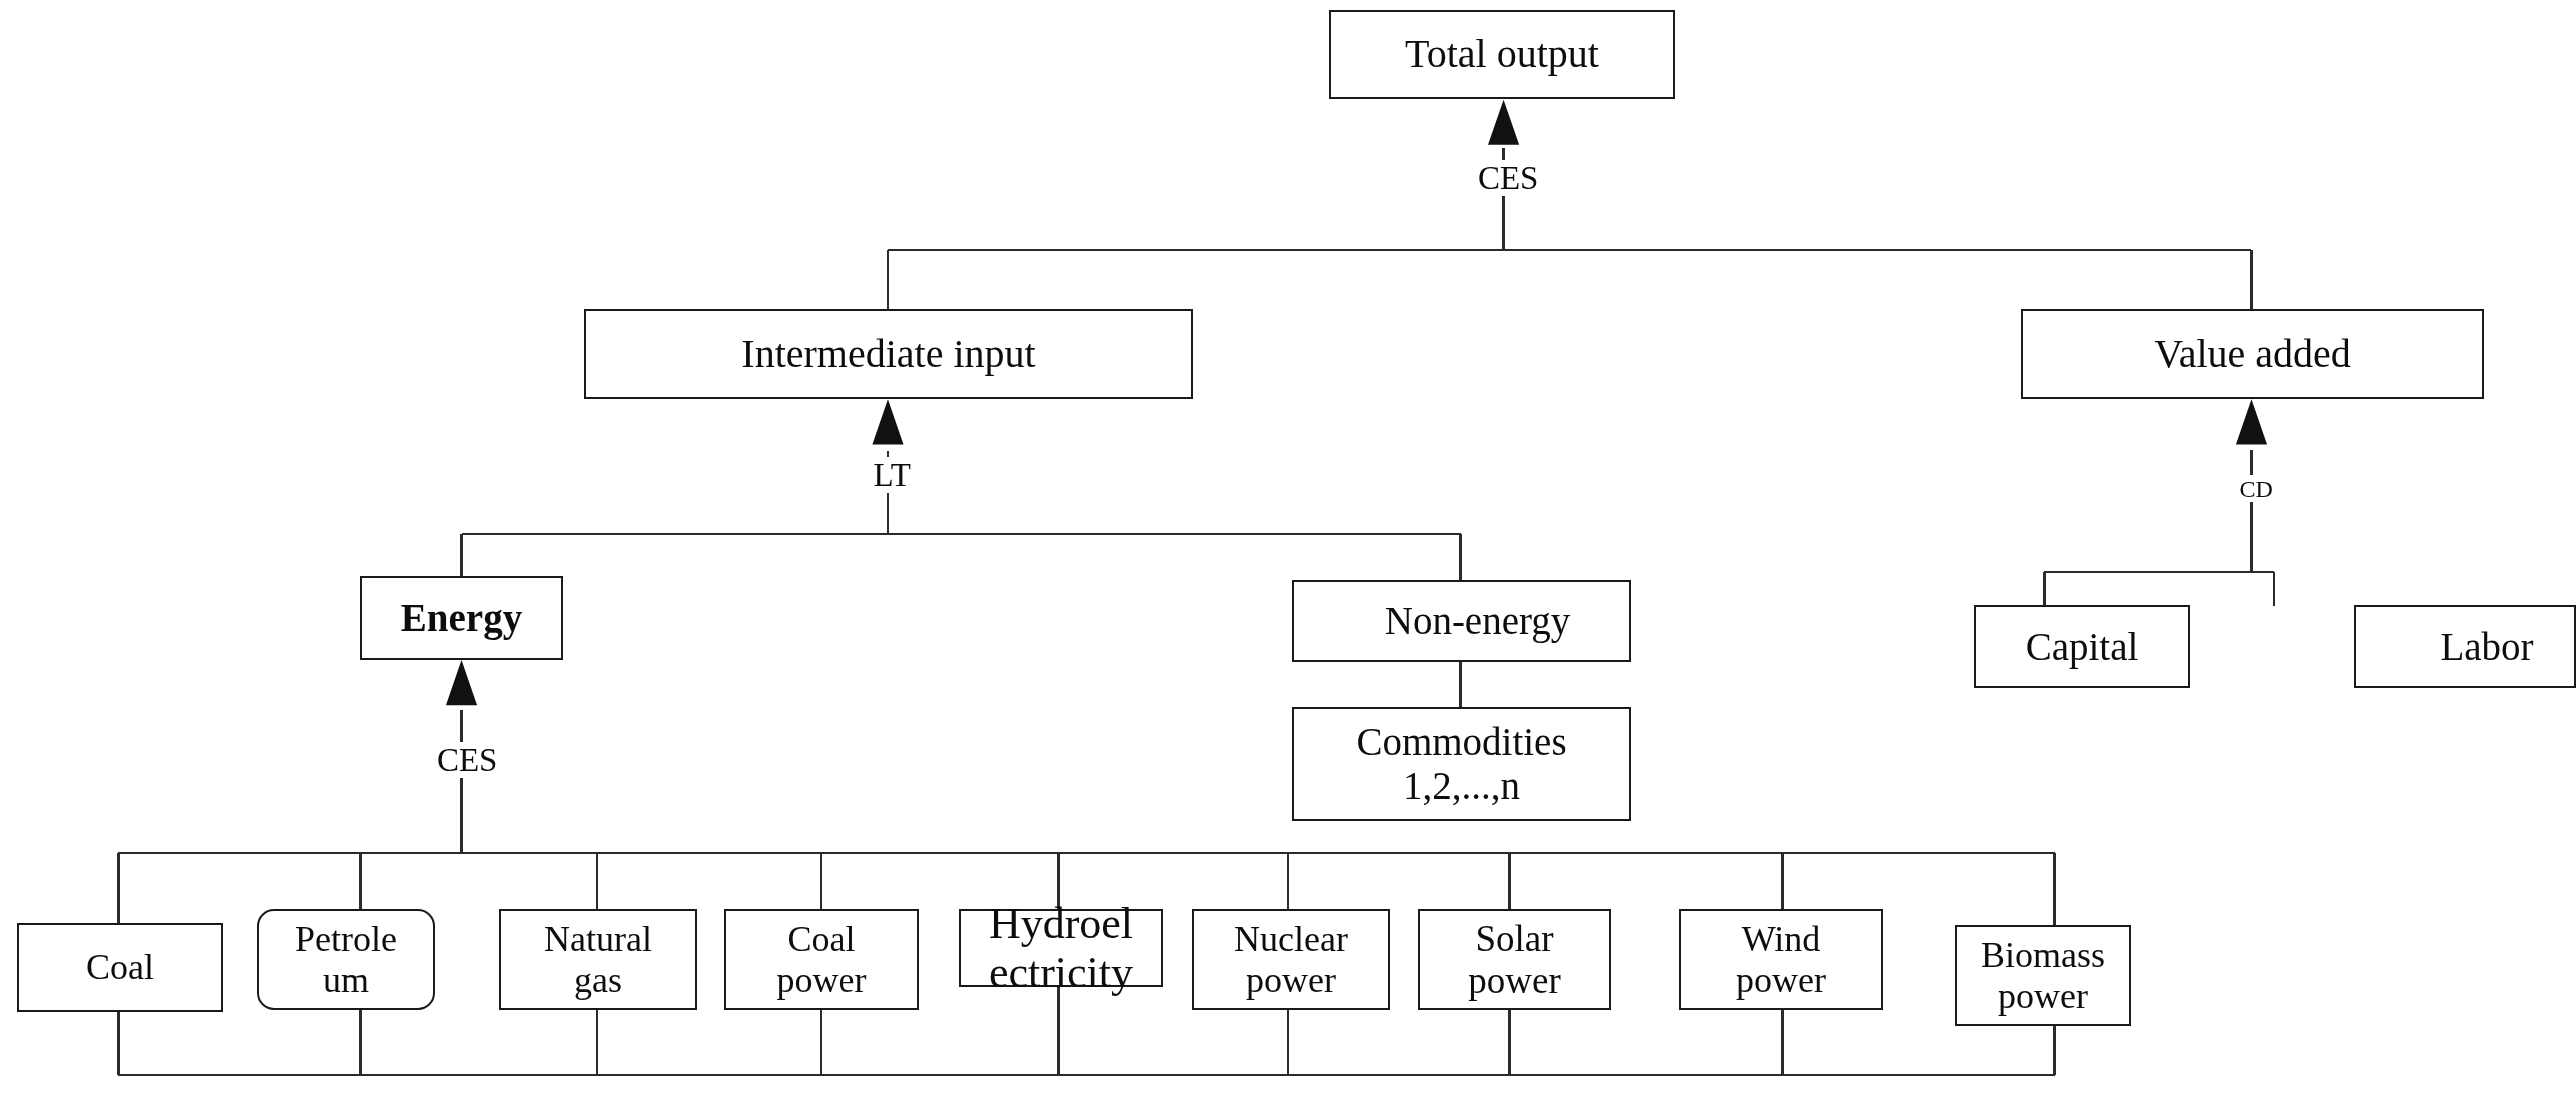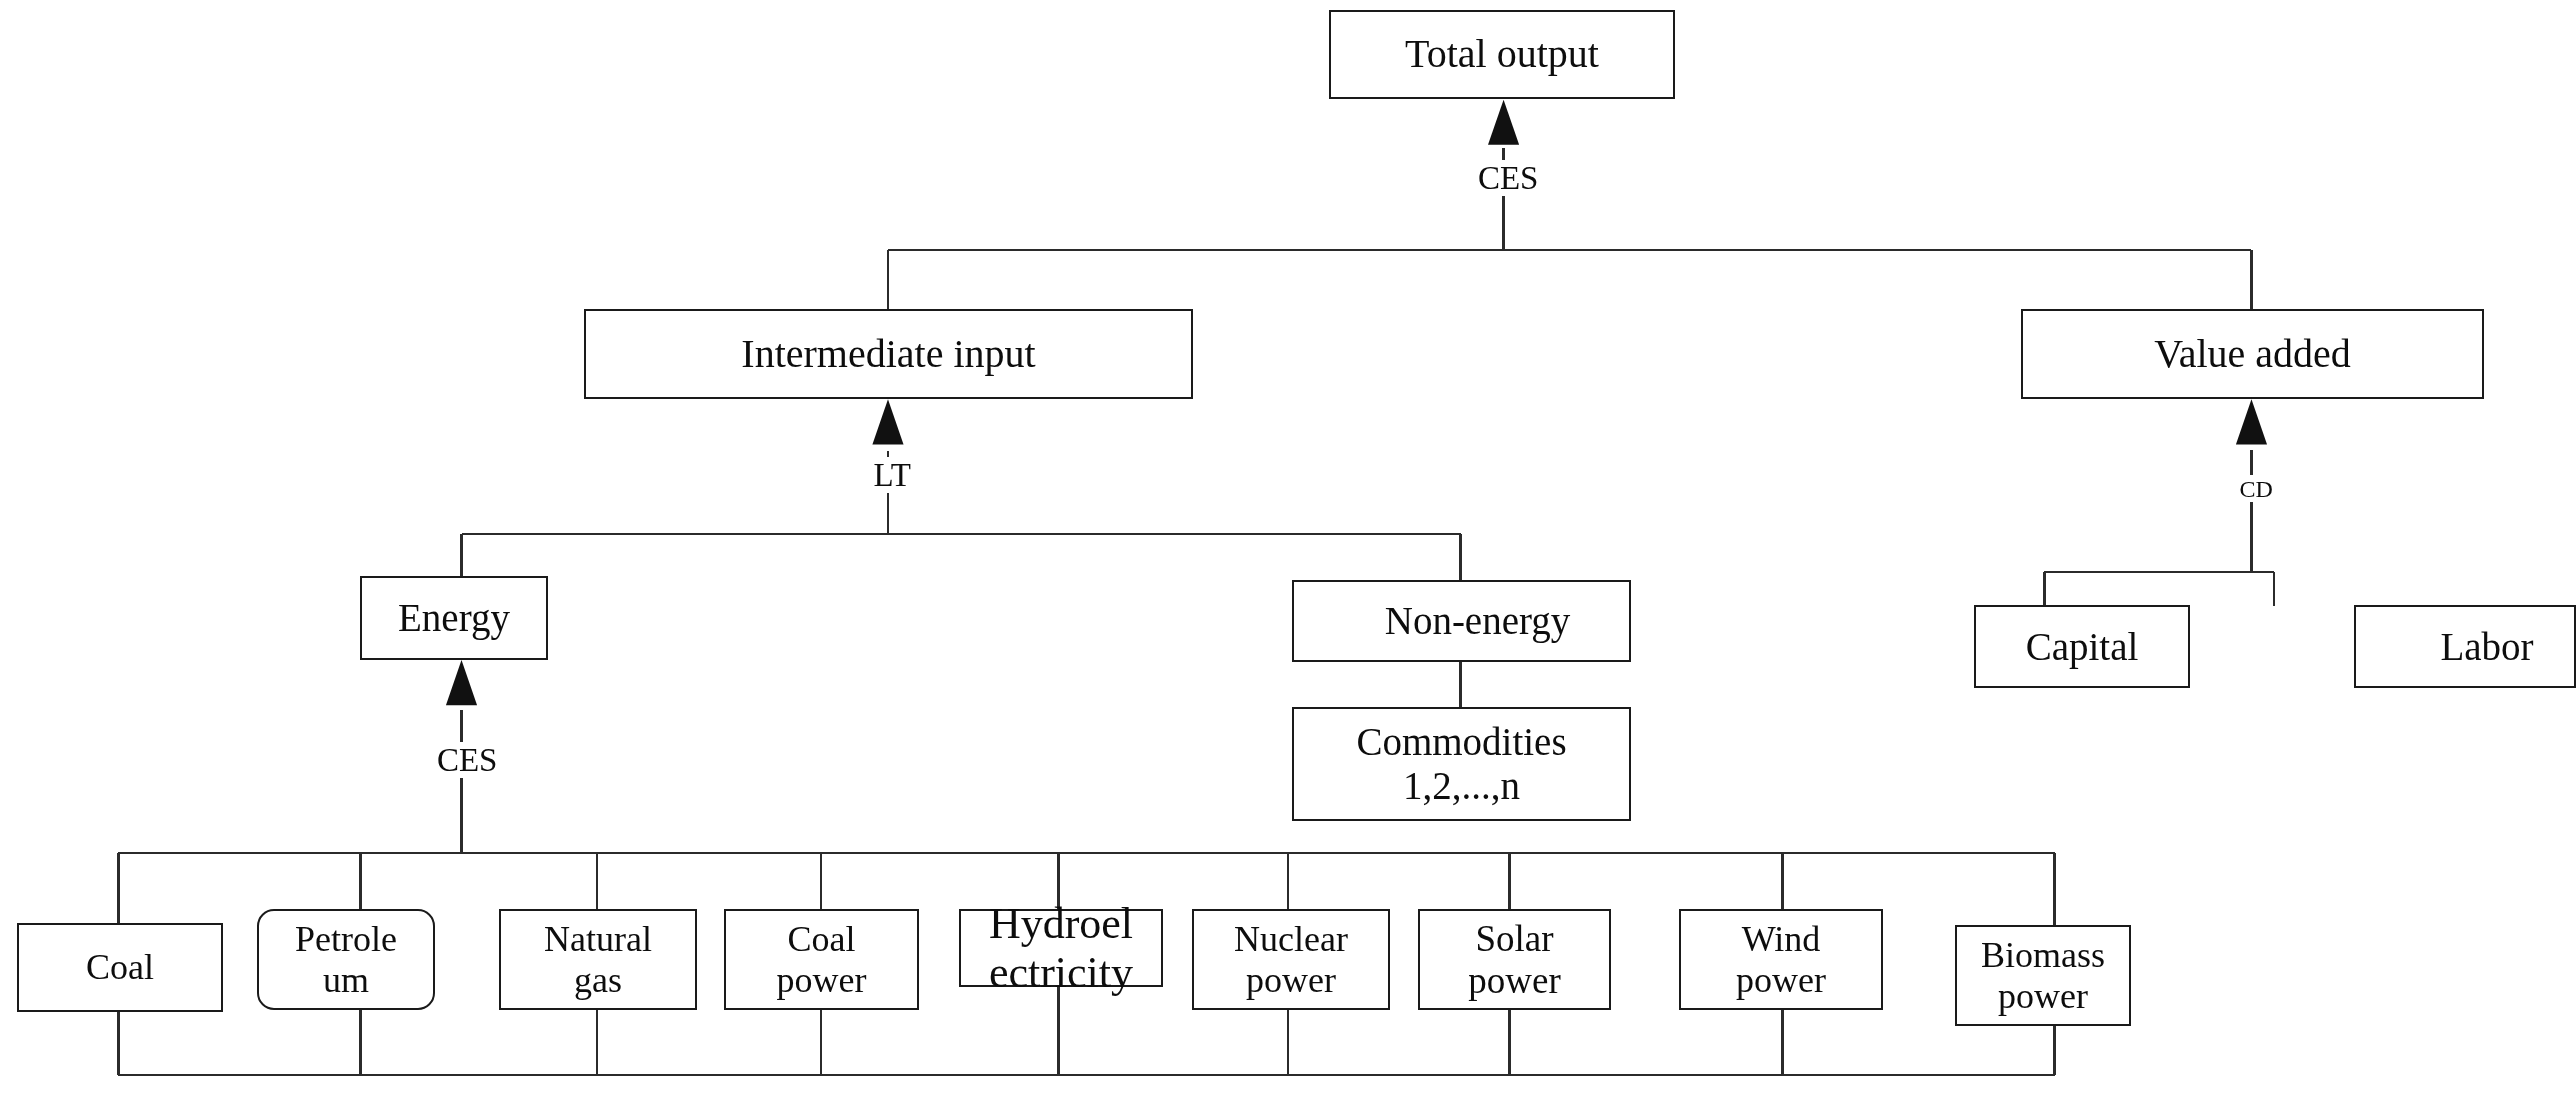--- a/index.html
+++ b/index.html
@@ -110,21 +110,21 @@
   <div class="node" style="left:584px; top:309px; width:609px; height:90px; font-size:40px;">
     <span>Intermediate input</span>
   </div>
   <div class="edge-label" style="left:841px; top:457px; width:93px; font-size:33px;">LT</div>
 
   <div class="node" style="left:2021px; top:309px; width:463px; height:90px; font-size:40px;">
     <span>Value added</span>
   </div>
   <div class="edge-label" style="left:2205px; top:469px; width:93px; font-size:24px;margin-top:6px;">CD</div>
 
-  <div class="node" style="left:360px; top:576px; width:188px; height:84px; font-size:39px;">
+  <div class="node" style="left:360px; top:576px; width:203px; height:84px; font-size:39px;font-weight:bold;">
     <span>Energy</span>
   </div>
   <div class="edge-label" style="left:406px; top:742px; width:113px; font-size:33px;">CES</div>
 
   <div class="node" style="left:1292px; top:580px; width:339px; height:82px; font-size:39px;padding-left:32px;">
     <span>Non-energy</span>
   </div>
 
   <div class="node" style="left:1292px; top:707px; width:339px; height:114px; font-size:39px;">
     <span>Commodities</span>

